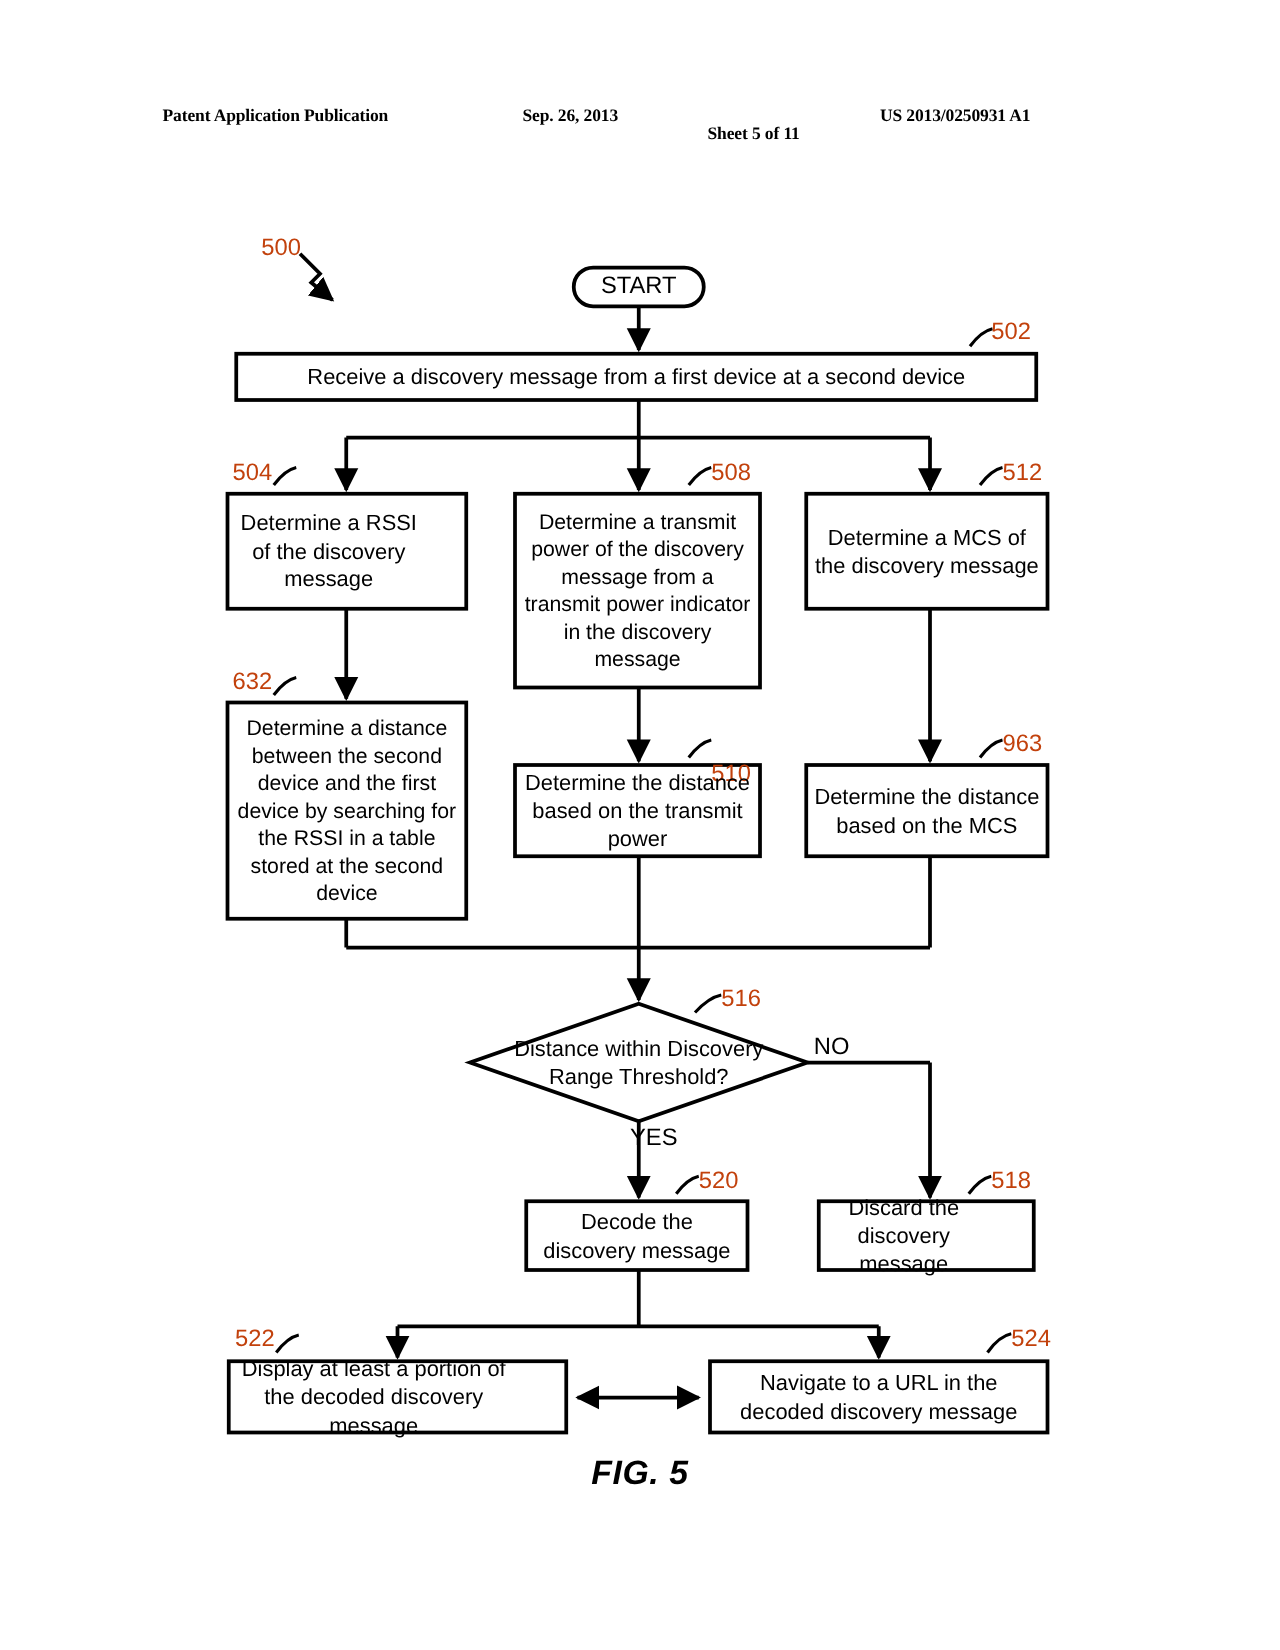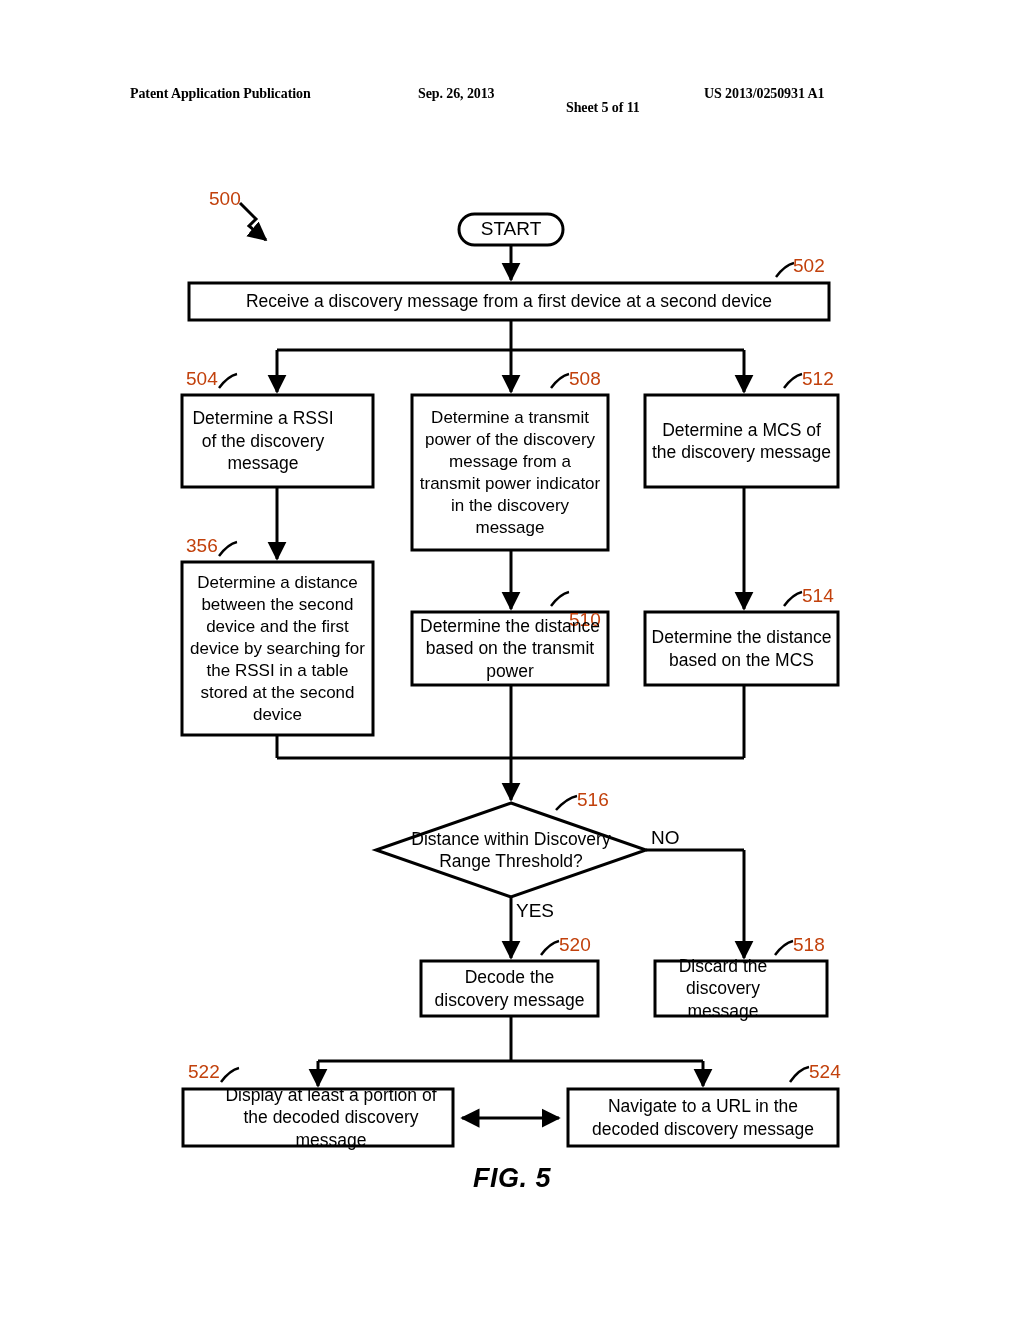--- a/index.html
+++ b/index.html
@@ -187,25 +187,25 @@
       <rect x="568" y="1089" width="270" height="57" fill="#fff"></rect>
       <path d="M 790 1082 q 9 -13 19 -15" stroke-width="2.5"></path>
 
       <line x1="462" y1="1118" x2="559" y2="1118" marker-start="url(#arrowrev)" marker-end="url(#arrow)"></line>
     </g>
   </svg>
 
   <div class="reflabel" style="left:209px; top:188px;">500</div>
   <div class="reflabel" style="left:793px; top:255px;">502</div>
   <div class="reflabel" style="left:186px; top:368px;">504</div>
-  <div class="reflabel" style="left:186px; top:535px;">356</div>
+  <div class="reflabel" style="left:186px; top:535px;">632</div>
   <div class="reflabel" style="left:569px; top:368px;">508</div>
   <div class="reflabel" style="left:569px; top:609px;">510</div>
   <div class="reflabel" style="left:802px; top:368px;">512</div>
-  <div class="reflabel" style="left:802px; top:585px;">514</div>
+  <div class="reflabel" style="left:802px; top:585px;">963</div>
   <div class="reflabel" style="left:577px; top:789px;">516</div>
   <div class="reflabel" style="left:793px; top:934px;">518</div>
   <div class="reflabel" style="left:559px; top:934px;">520</div>
   <div class="reflabel" style="left:188px; top:1061px;">522</div>
   <div class="reflabel" style="left:809px; top:1061px;">524</div>
 
   <div class="node" style="left:459px; top:214px; width:104px; height:31px; font-size:19px;">START</div>
 
   <div class="node" style="left:189px; top:283px; width:640px; height:37px;">Receive a discovery message from a first device at a second device</div>
 
@@ -220,21 +220,21 @@
   <div class="node" style="left:645px; top:395px; width:193px; height:92px;">Determine a MCS of the discovery message</div>
 
   <div class="node" style="left:645px; top:612px; width:193px; height:73px;">Determine the distance based on the MCS</div>
 
   <div class="node" style="left:381px; top:816px; width:260px; height:68px;">Distance within Discovery Range Threshold?</div>
 
   <div class="node" style="left:421px; top:961px; width:177px; height:55px;">Decode the discovery message</div>
 
   <div class="node" style="left:655px; top:961px; width:136px; height:55px;">Discard the discovery message</div>
 
-  <div class="node" style="left:183px; top:1089px; width:232px; height:57px;margin-left:32px;">Display at least a portion of the decoded discovery message</div>
+  <div class="node" style="left:183px; top:1089px; width:232px; height:57px;">Display at least a portion of the decoded discovery message</div>
 
   <div class="node" style="left:568px; top:1089px; width:270px; height:57px;">Navigate to a URL in the decoded discovery message</div>
 
   <div class="branchlabel" style="left:651px; top:827px;">NO</div>
-  <div class="branchlabel" style="left:516px; top:900px;">YES</div>
+  <div class="branchlabel" style="left:504px; top:900px;">YES</div>
 
   <div class="fig-caption">FIG. 5</div>
 </div>
 
 </body></html>

